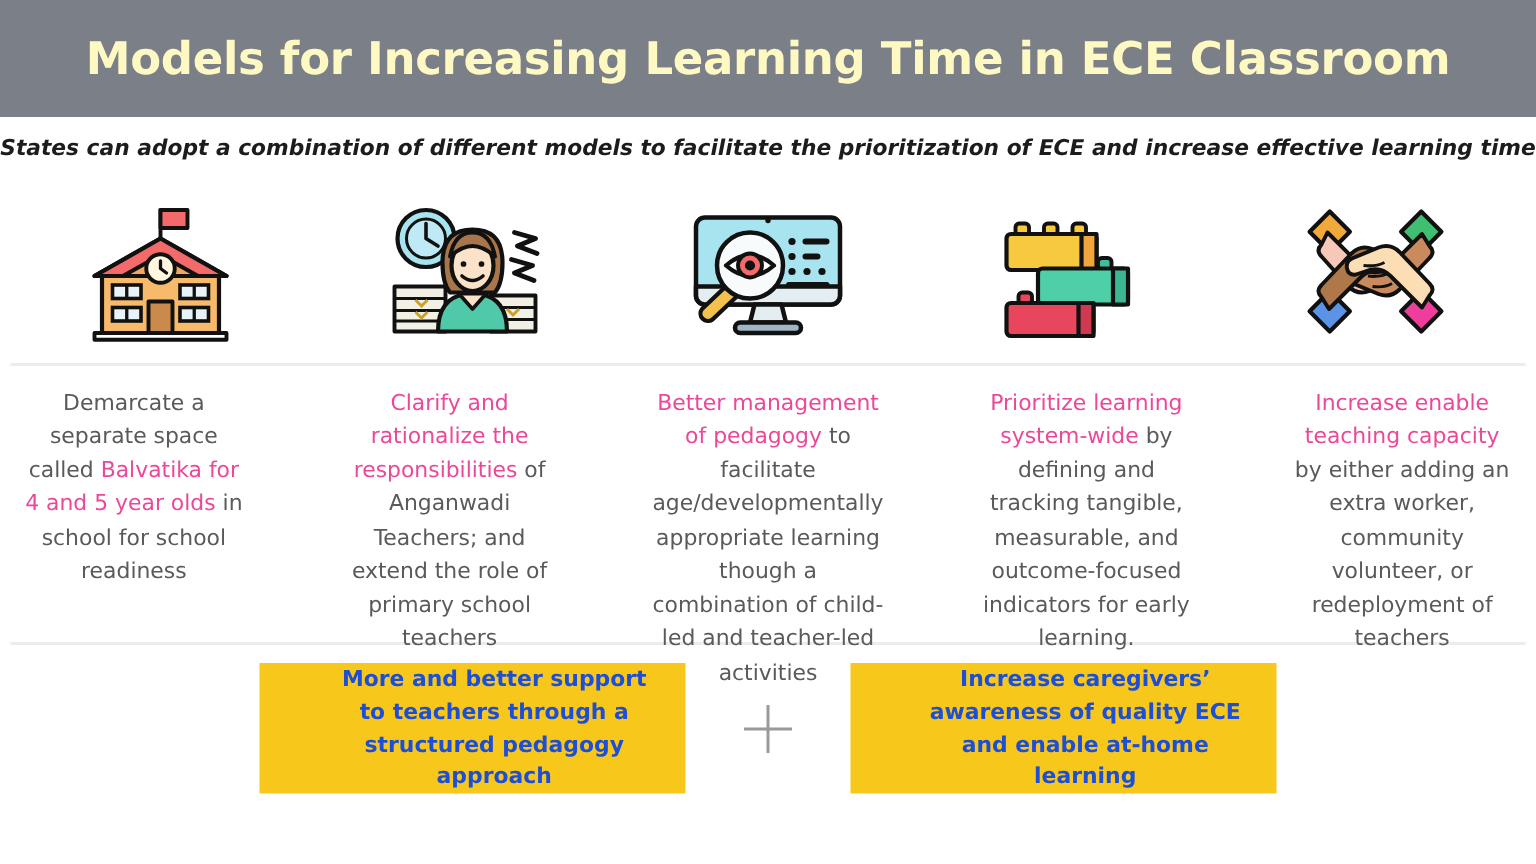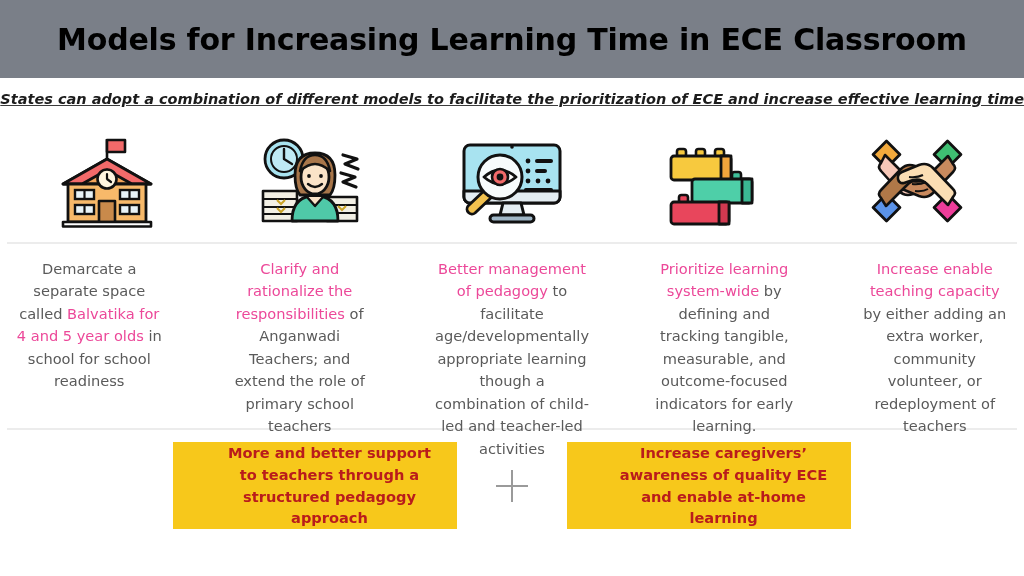--- a/index.html
+++ b/index.html
@@ -33,22 +33,21 @@
     letter-spacing: -0.2px;
     text-align: center;
     font-family: "DejaVu Sans", sans-serif;
   }
 
   
   #subtitle-row {
     height: 42px;
     display: flex;
     align-items: center;
-    justify-content: flex-end;
-    text-decoration: underline;
+    justify-content: center;
   }
   #subtitle-text {
     font-size: 14.5px;
     font-weight: bold;
     font-style: italic;
     color: #1c1c1c;
     text-align: center;
     font-family: "DejaVu Sans", sans-serif;
   }
 
@@ -122,36 +121,36 @@
     align-items: center;
     justify-content: center;
     text-align: center;
     box-sizing: border-box;
     padding: 4px 16px;
   }
   .input-box-text {
     font-size: 14.6px;
     font-weight: bold;
     line-height: 1.48;
-    color: #b91c1c;
+    color: #1d4ed8;
     font-family: "DejaVu Sans", sans-serif;
     margin-left: 29px;
   }
   #plus-sign {
     width: 110px;
     display: flex;
     align-items: center;
     justify-content: center;
   }
 </style>
 </head>
 <body>
 
 <div id="header-bar" style="background: rgb(122, 127, 136);">
-  <div id="header-title" style="color: #000000;">Models for Increasing Learning Time in ECE Classroom</div>
+  <div id="header-title" style="color: #fef9c3;">Models for Increasing Learning Time in ECE Classroom</div>
 </div>
 
 <div id="subtitle-row">
   <div id="subtitle-text">States can adopt a combination of different models to facilitate the prioritization of ECE and increase effective learning time</div>
 </div>
 
 <div id="icon-strip">
 
   <div class="icon-cell">
     <span>

